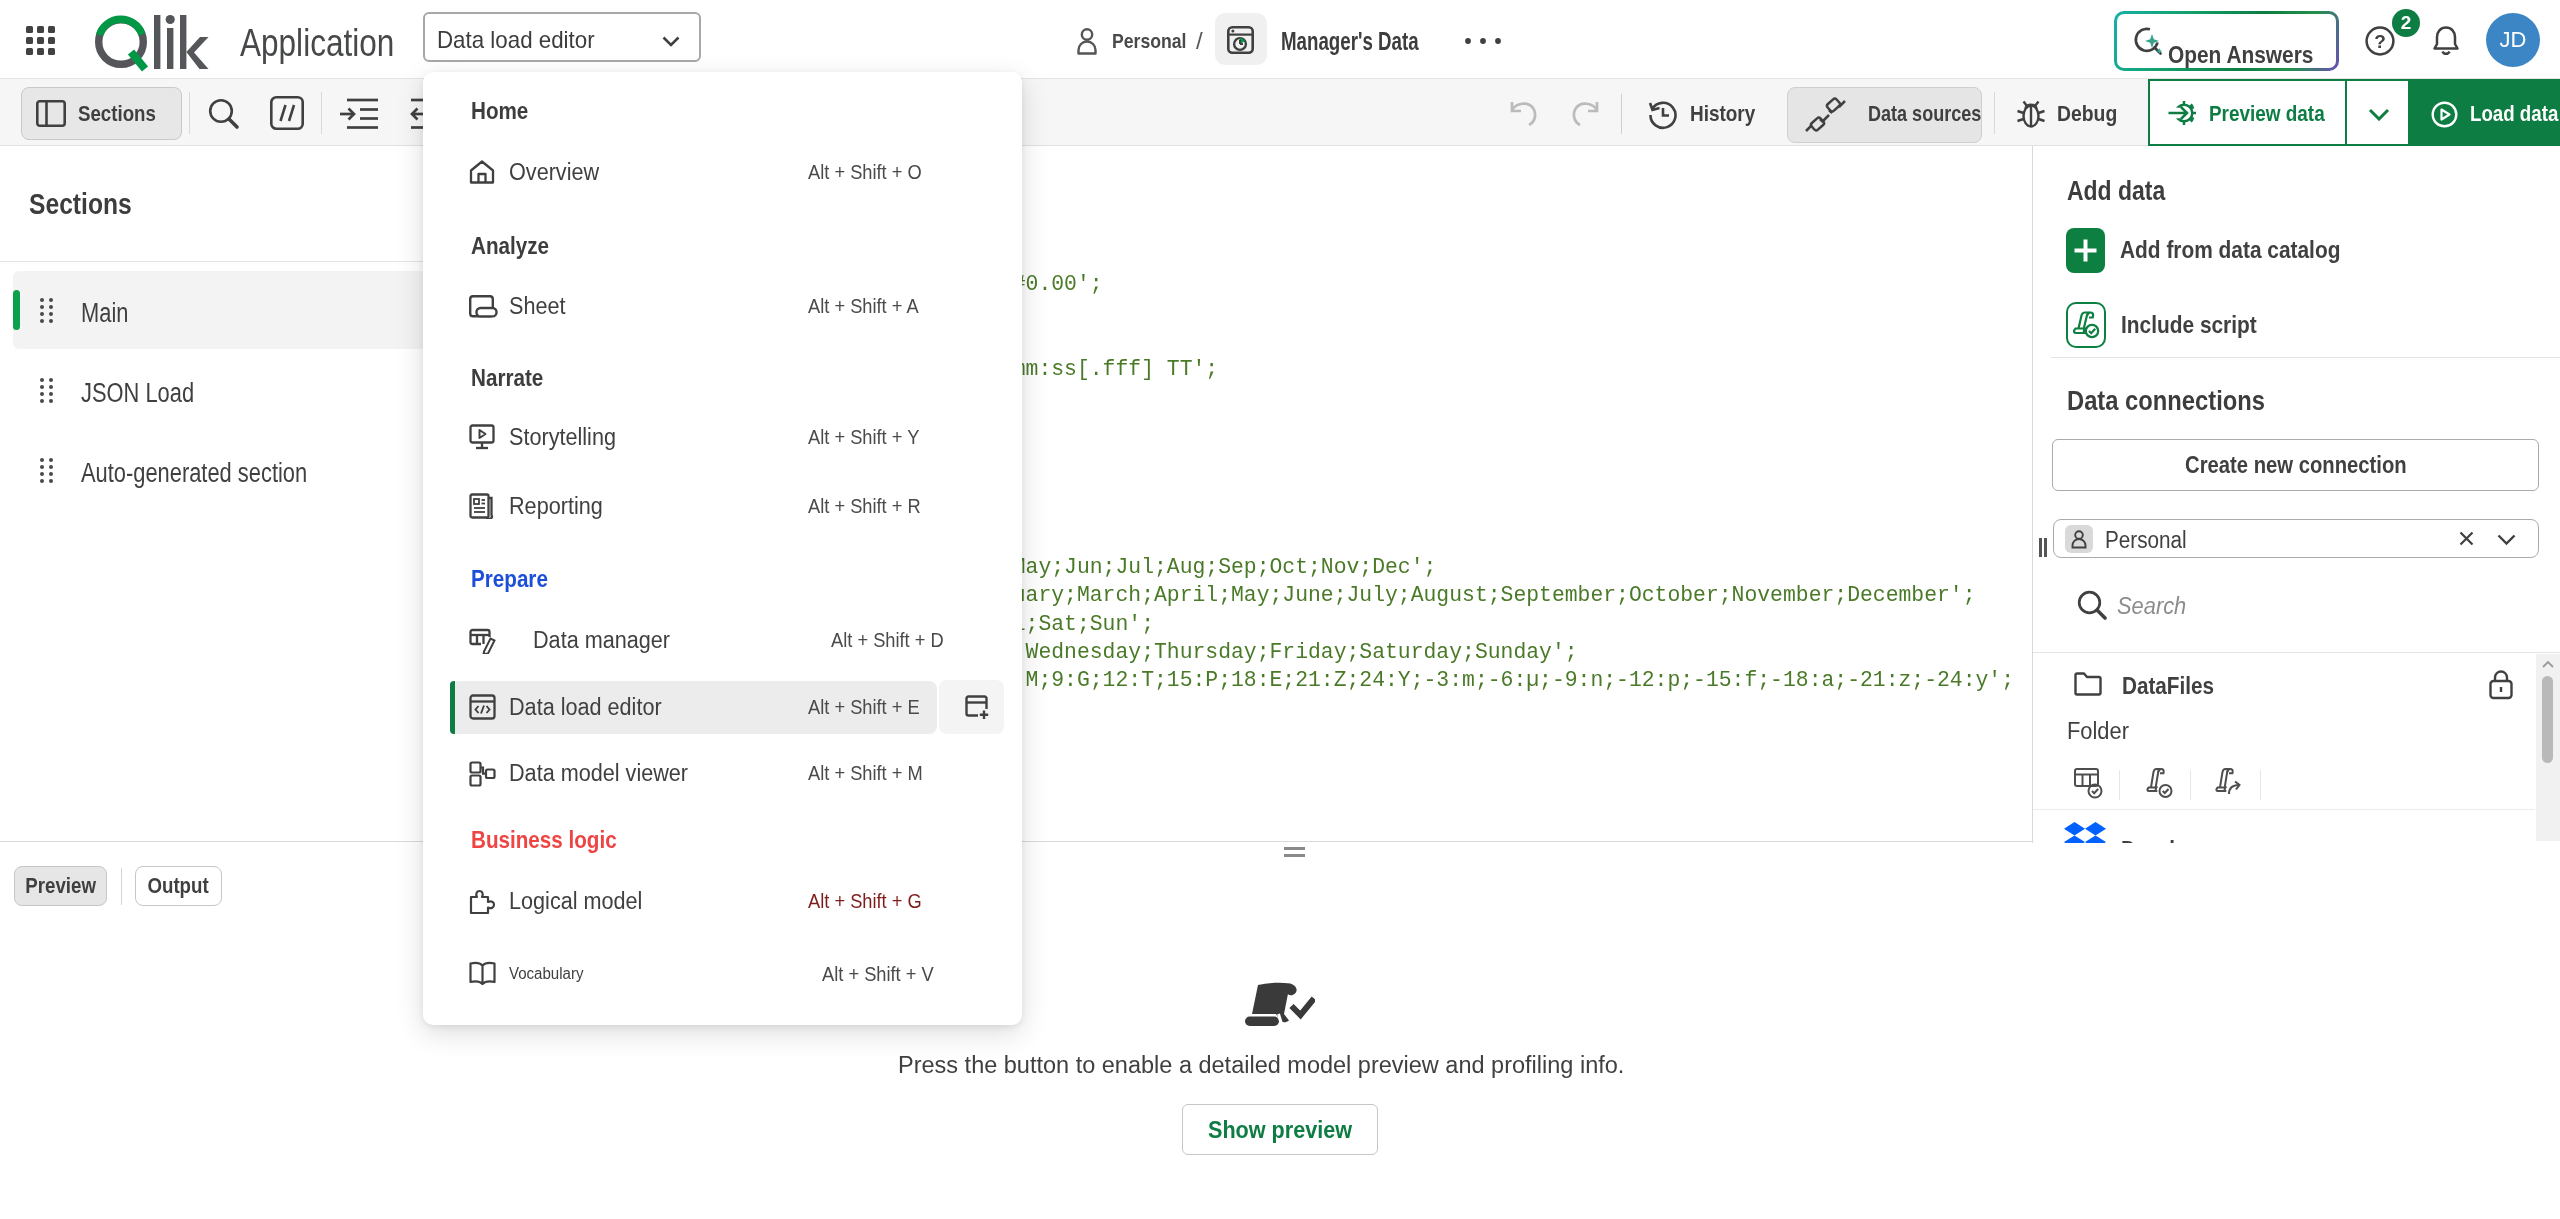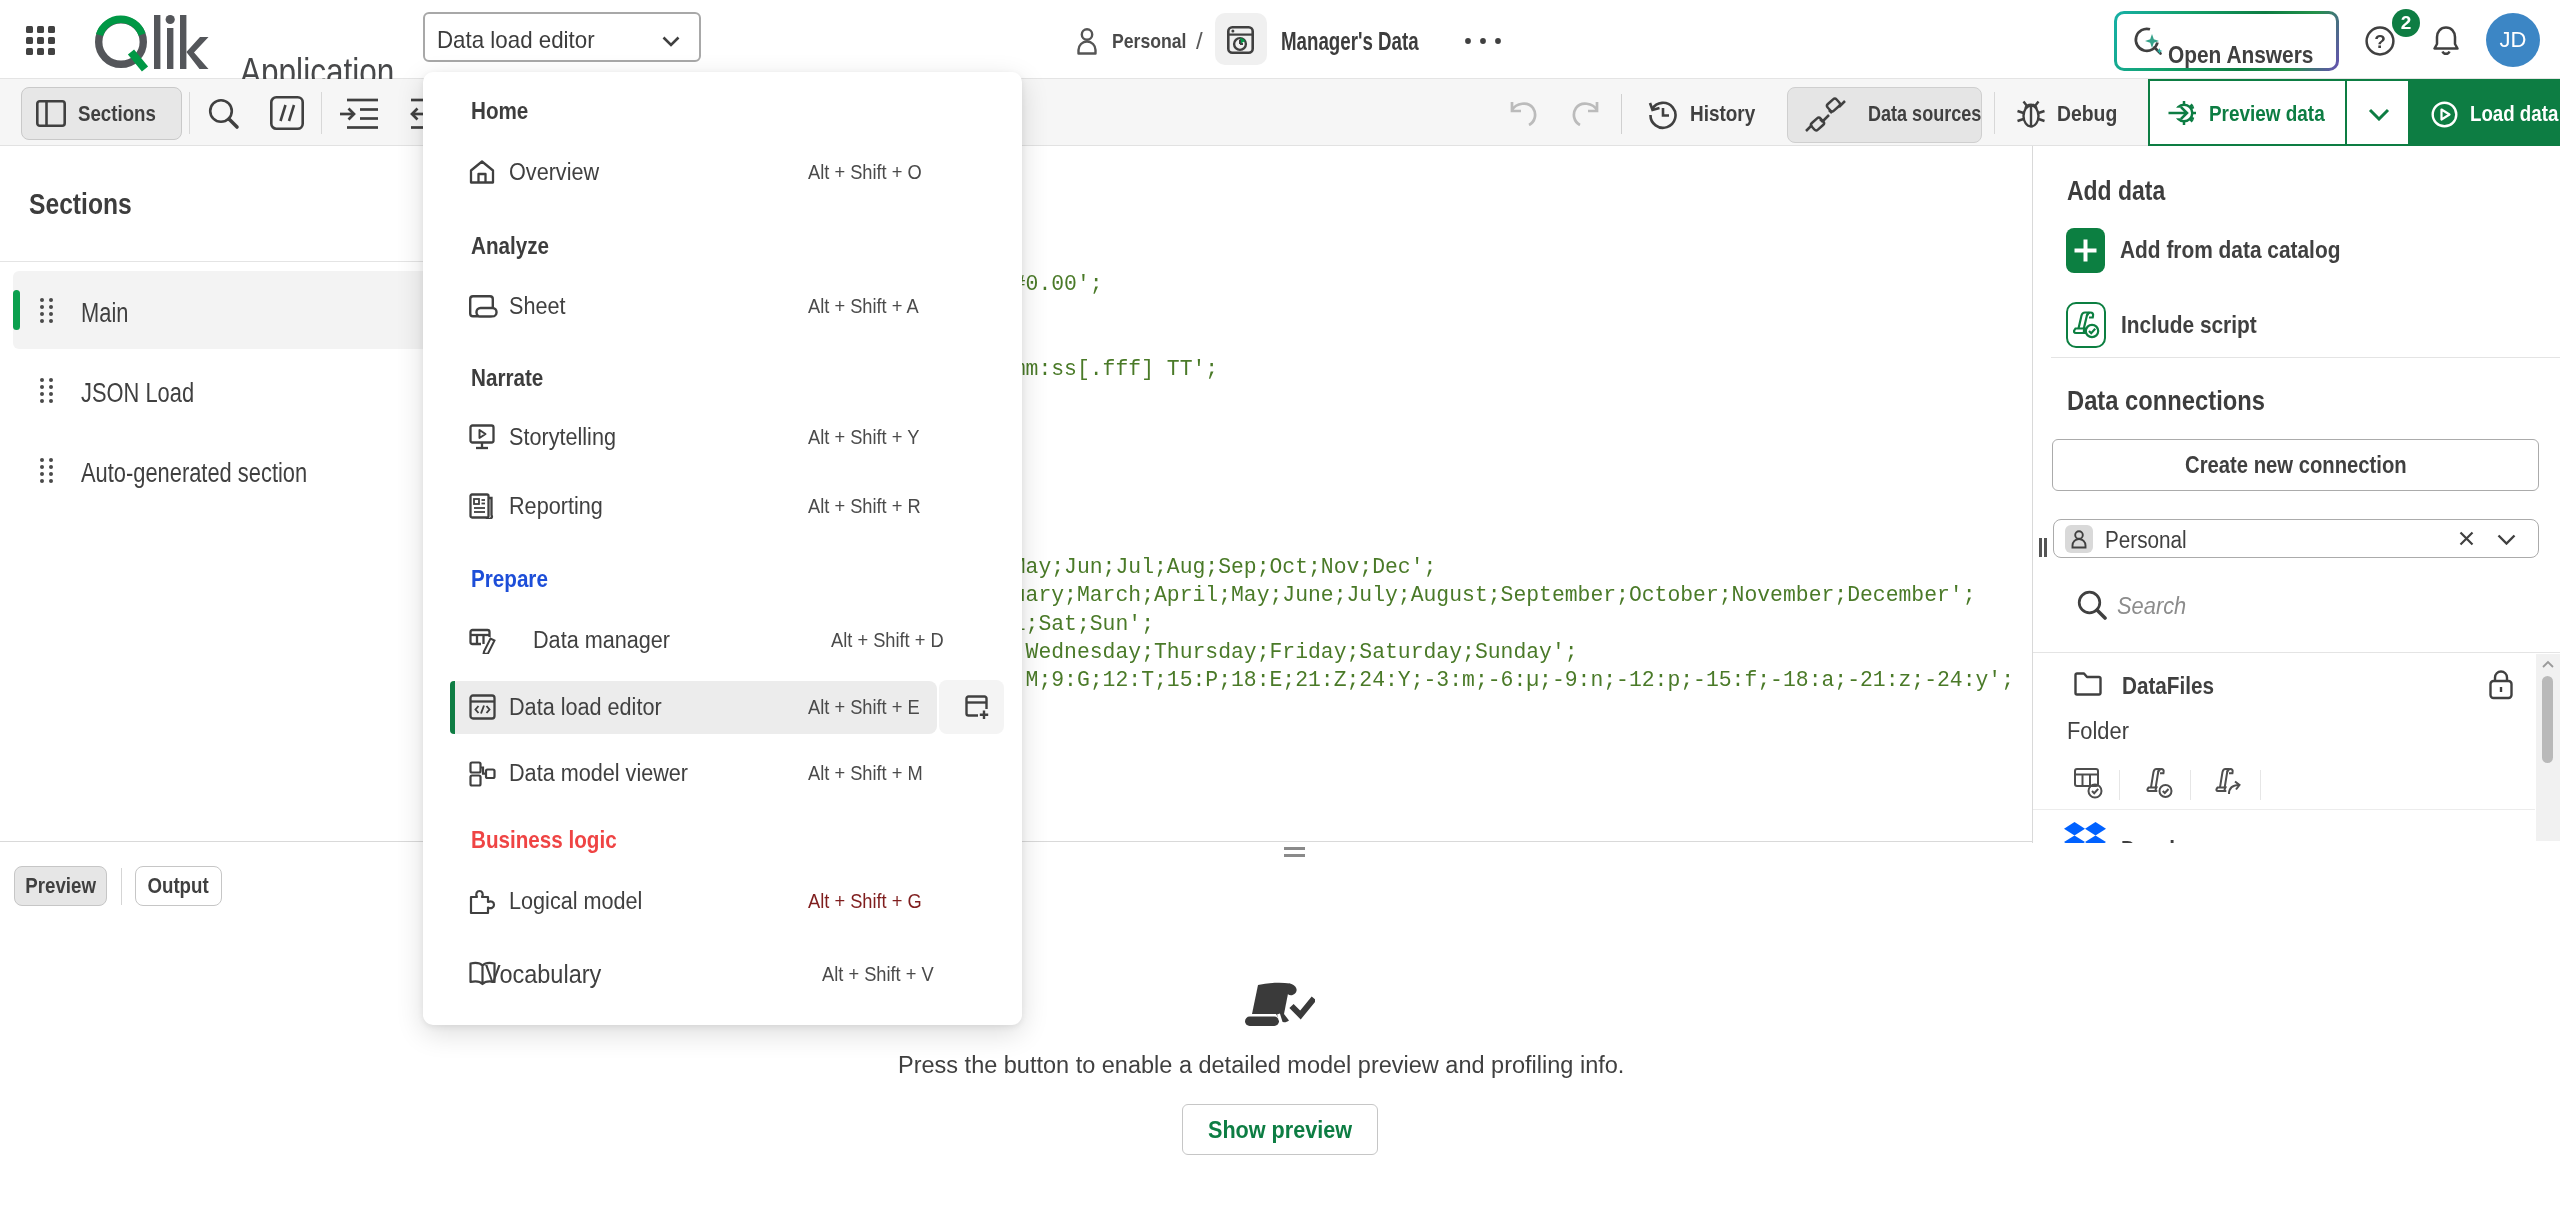--- a/index.html
+++ b/index.html
@@ -34,21 +34,21 @@
   <path d="M 4.5 23 A 22.3 22.3 0 0 1 47 22.5" fill="none" stroke="#009845" stroke-width="7.4"></path>
   <path d="M 36 40 L 50 57" stroke="#009845" stroke-width="8" stroke-linecap="butt"></path>
   <g fill="#54565a">
     <rect x="59" y="3" width="6.4" height="54"></rect>
     <rect x="72" y="16" width="6.4" height="41"></rect>
     <circle cx="75.2" cy="7.5" r="4.6"></circle>
     <rect x="85" y="3" width="6.4" height="54"></rect>
     <path d="M 91.4 40 L 105 25 L 113.5 25 L 99 40.5 L 113.5 57 L 104.5 57 Z"></path>
   </g>
 </svg>
-<div class="abs" style="left:240px;top:22px;font-size:38px;color:#47484a;margin-top:29px;"><span class="sx" style="transform:scaleX(0.83);">Application</span></div>
+<div class="abs" style="left:240px;top:22px;font-size:38px;color:#47484a;"><span class="sx" style="transform:scaleX(0.83);">Application</span></div>
 
 <div class="abs" style="left:423px;top:12px;width:278px;height:50px;border:2px solid #a8a8a8;border-radius:6px;background:#fff;"></div>
 <div class="abs" style="left:437px;top:40px;font-size:24px;color:#3c3c3c;"><span class="sx" style="transform:scaleX(0.93) translateY(-50%);">Data load editor</span></div>
 <svg style="left:662px;top:36px" width="18" height="11" viewBox="0 0 18 11">
     <path d="M1.5 1.5 L9 9 L16.5 1.5" fill="none" stroke="#404040" stroke-width="2.6"></path>
   </svg>
 
 <svg style="left:1077px;top:28px" width="20" height="27" viewBox="0 0 20 27">
     <circle cx="10" cy="6.5" r="5.2" fill="none" stroke="#555" stroke-width="2.4"></circle>
     <path d="M1.5 25.5 L1.5 22 A 8.5 8.5 0 0 1 18.5 22 L18.5 25.5 Z" fill="none" stroke="#555" stroke-width="2.4" stroke-linejoin="round"></path>
@@ -474,14 +474,14 @@
 <div class="abs" style="left:509px;top:773px;font-size:23px;"><span class="sx" style="transform:scaleX(0.94) translateY(-50%);">Data model viewer</span></div>
 <div class="abs" style="left:808px;top:773px;font-size:21px;color:#4a4a4a;"><span class="sx" style="transform:scaleX(0.87) translateY(-50%);">Alt + Shift + M</span></div>
 <svg style="left:469px;top:889px" width="27" height="26" viewBox="0 0 27 26">
     <path d="M 2 8 L 8 8 C 6.2 4.8 8 2 10.5 2 C 13 2 14.8 4.8 13 8 L 19 8 L 19 13 C 22.3 11.4 25 13.2 25 15.8 C 25 18.4 22.3 20.2 19 18.6 L 19 24 L 2 24 Z" fill="none" stroke="#404040" stroke-width="2.2" stroke-linejoin="round"></path>
   </svg>
 <div class="abs" style="left:509px;top:901px;font-size:23px;"><span class="sx" style="transform:scaleX(0.94) translateY(-50%);">Logical model</span></div>
 <div class="abs" style="left:808px;top:901px;font-size:21px;color:#7f1d1d;"><span class="sx" style="transform:scaleX(0.87) translateY(-50%);">Alt + Shift + G</span></div>
 <svg style="left:469px;top:961px" width="27" height="25" viewBox="0 0 27 25">
     <path d="M 13.5 4.5 C 11 1.8 6.5 1.5 1.5 2.5 L 1.5 21 C 6.5 20 11 20.3 13.5 23 C 16 20.3 20.5 20 25.5 21 L 25.5 2.5 C 20.5 1.5 16 1.8 13.5 4.5 L 13.5 23" fill="none" stroke="#404040" stroke-width="2.2" stroke-linejoin="round"></path>
   </svg>
-<div class="abs" style="left:485px;top:974px;font-size:25px;text-align:center;"><span class="sx" style="transform:scaleX(0.94) translateY(-50%);">Vocabulary</span></div>
+<div class="abs" style="left:509px;top:974px;font-size:16px;text-align:center;"><span class="sx" style="transform:scaleX(0.94) translateY(-50%);">Vocabulary</span></div>
 <div class="abs" style="left:808px;top:974px;font-size:21px;color:#4a4a4a;margin-left:14px;"><span class="sx" style="transform:scaleX(0.87) translateY(-50%);">Alt + Shift + V</span></div>
 
 </body></html>

